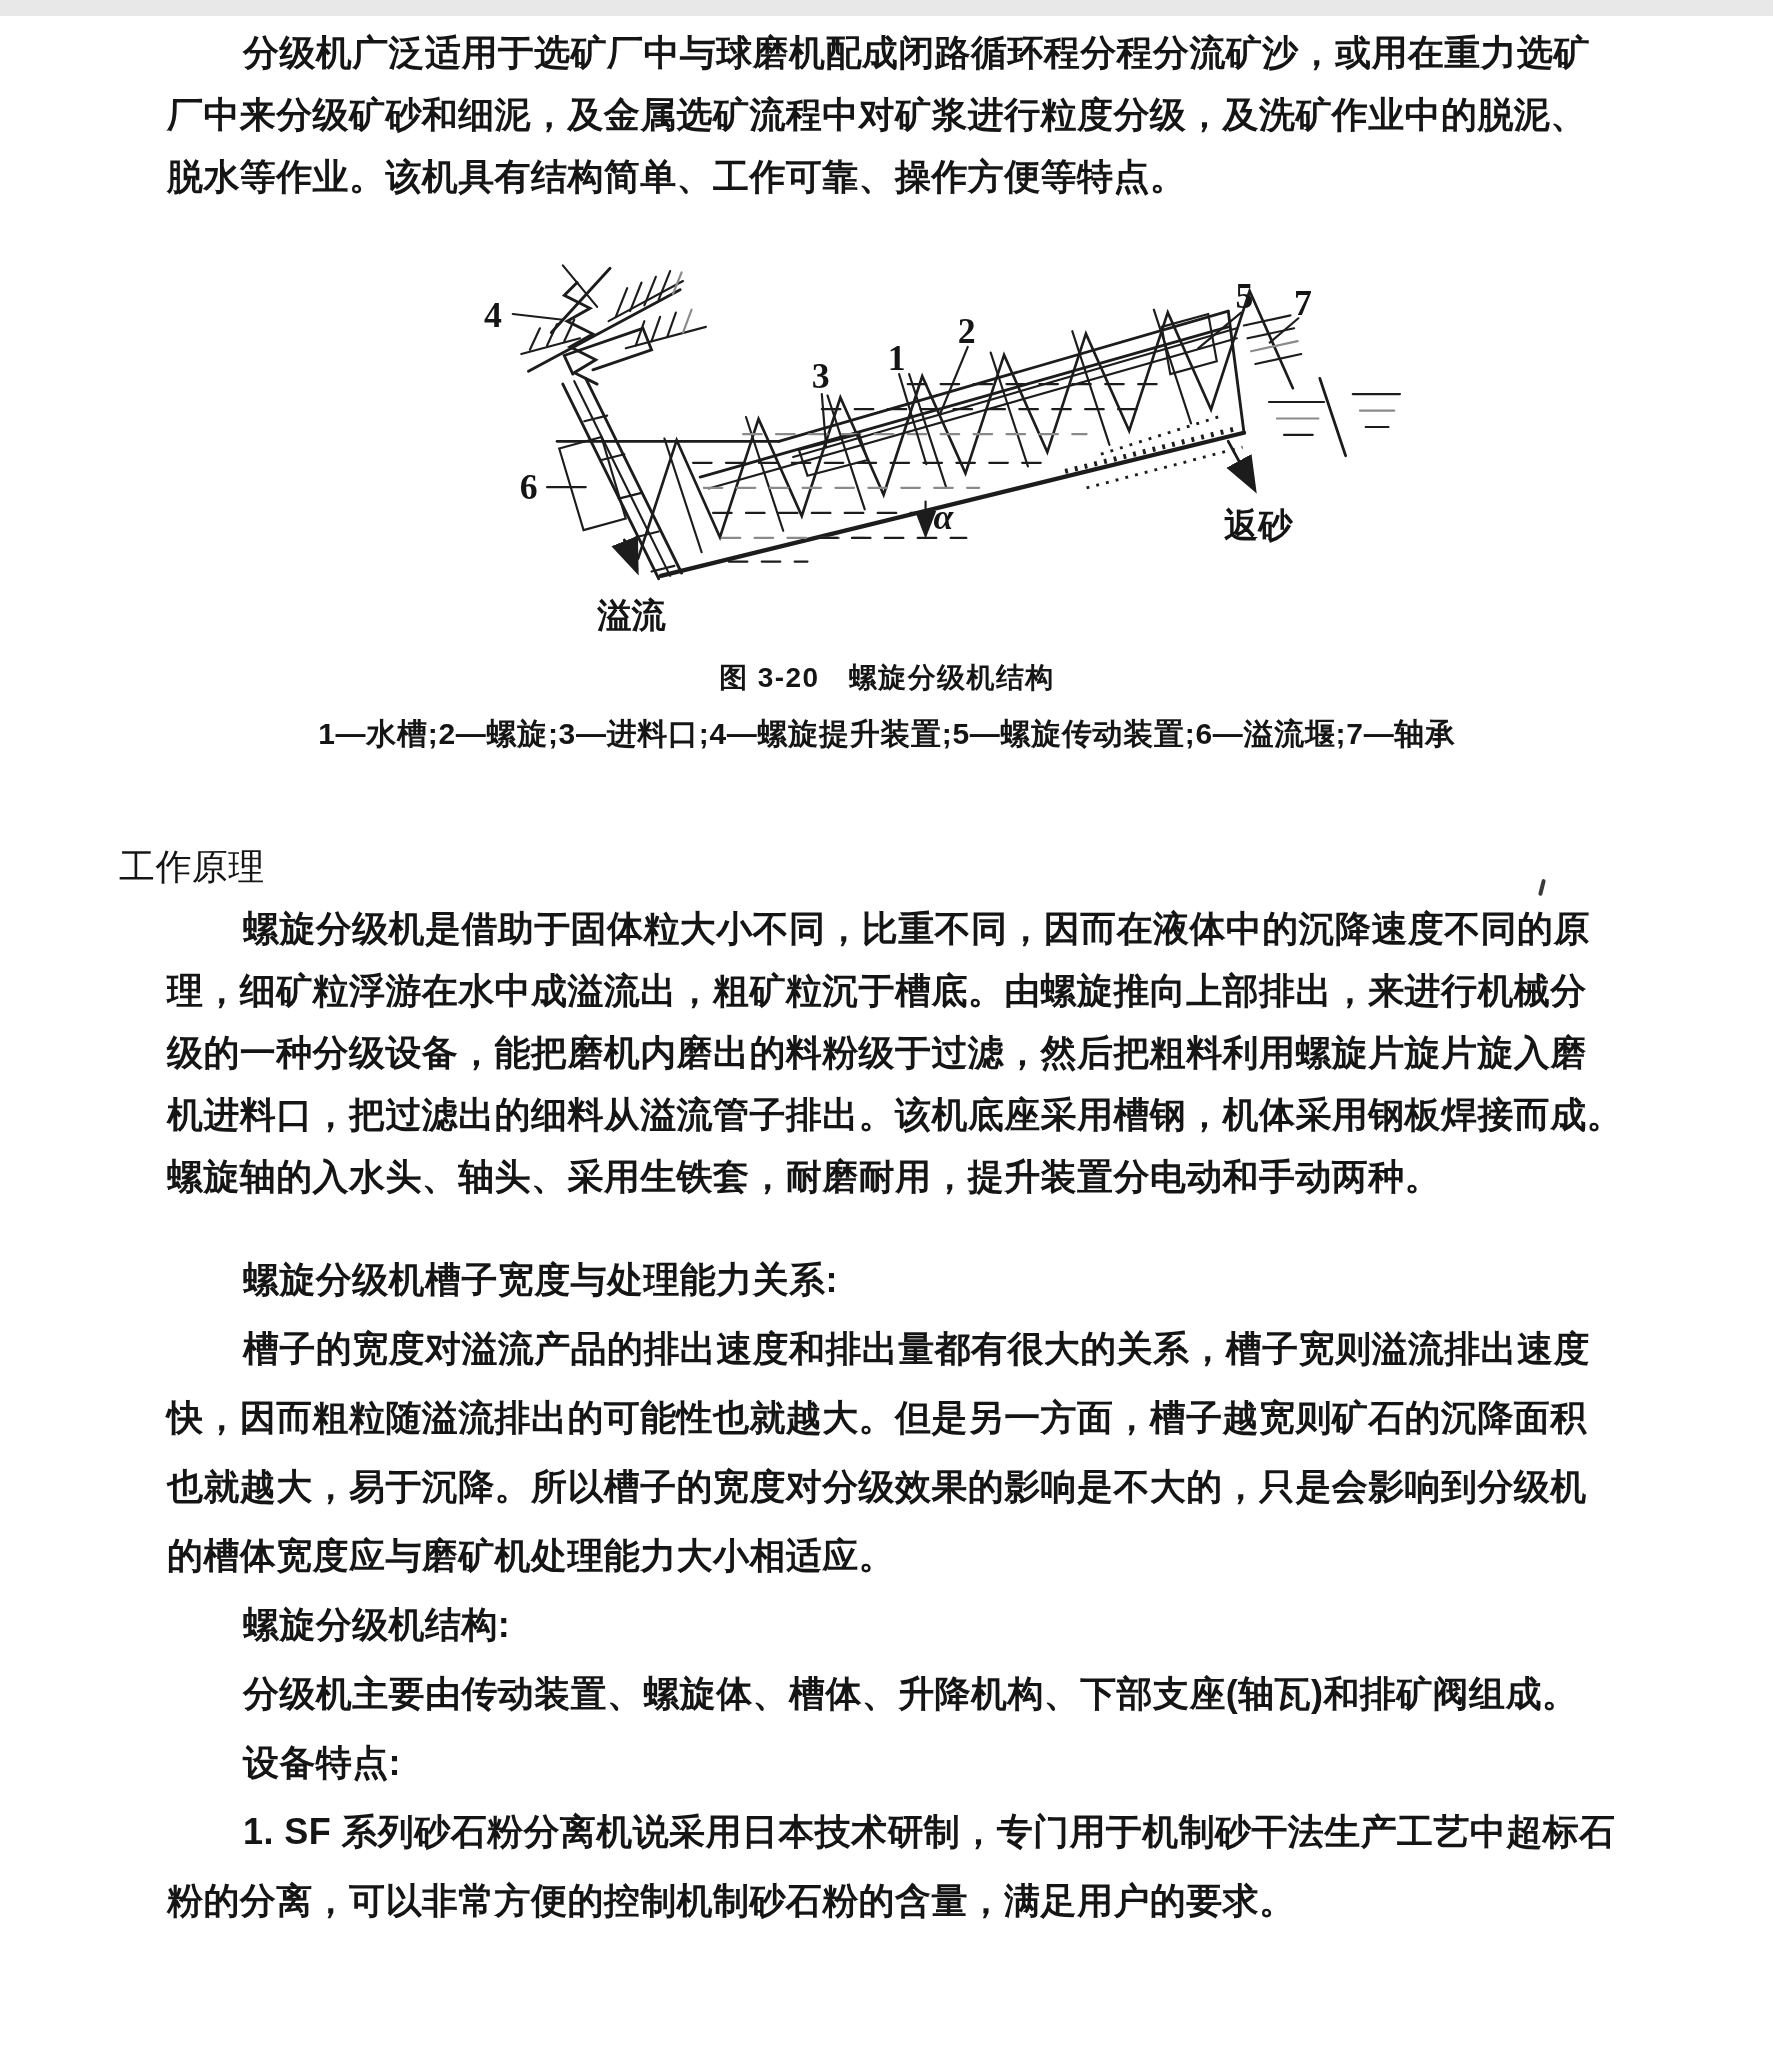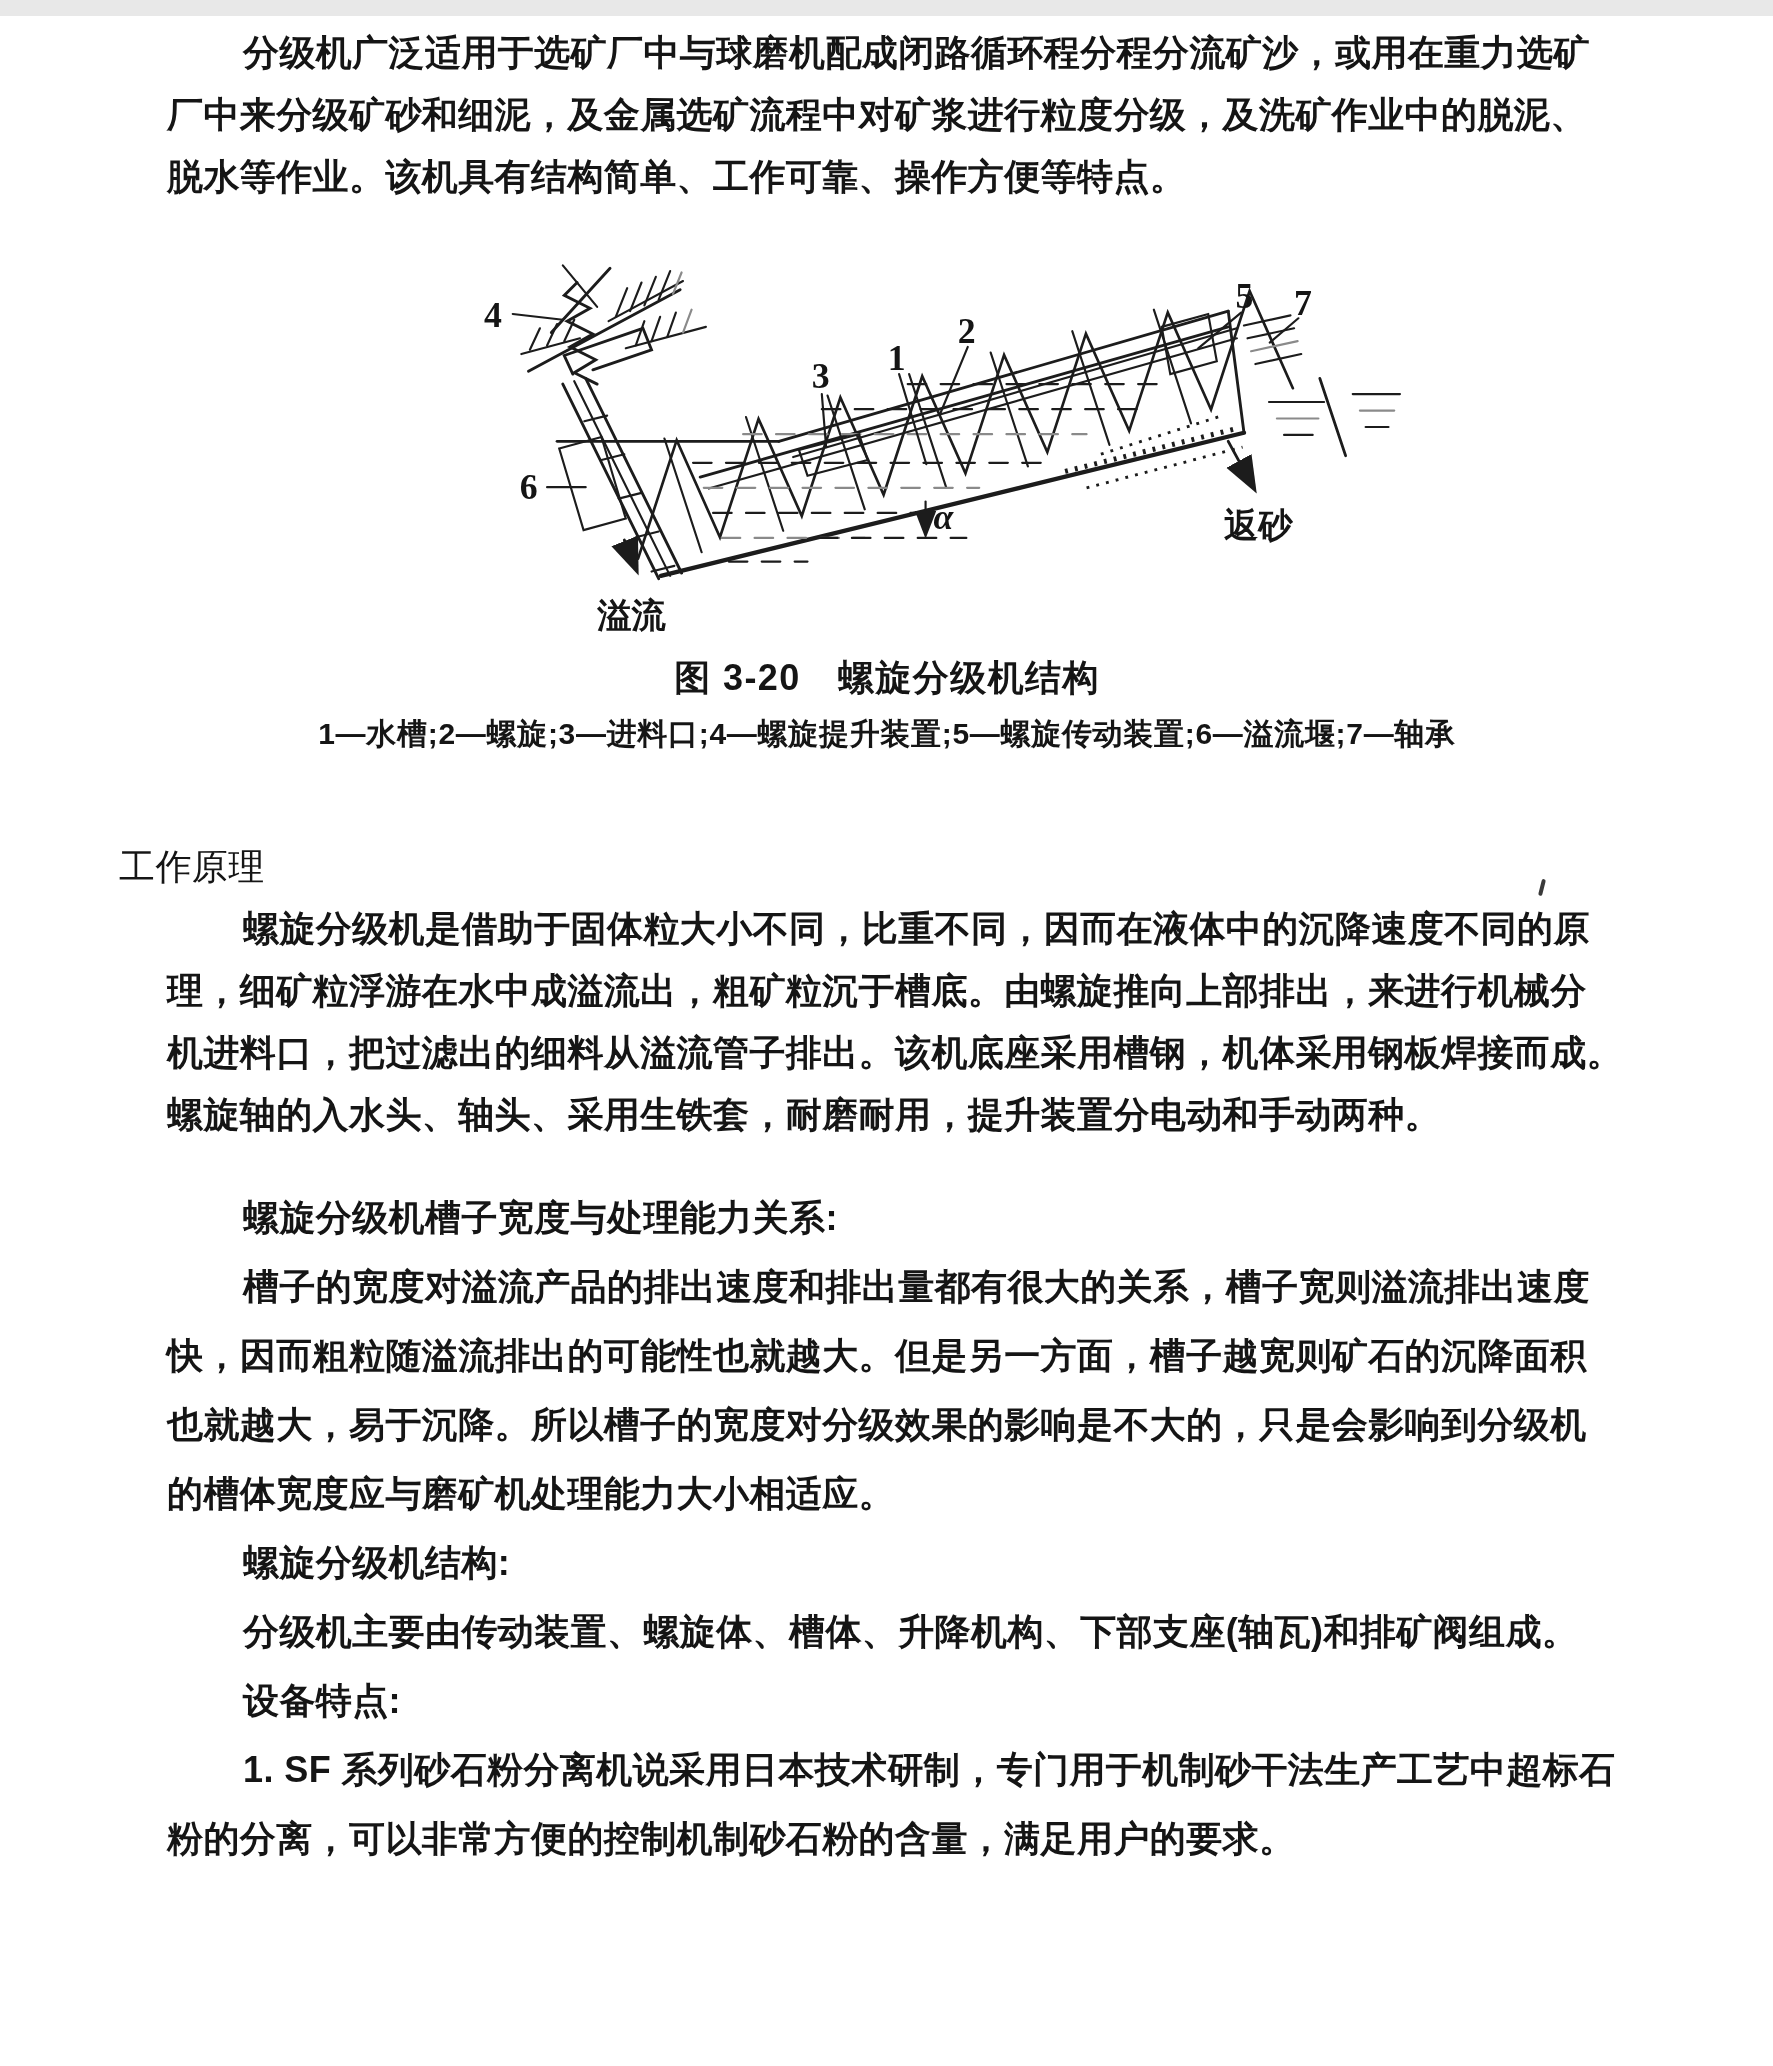--- a/index.html
+++ b/index.html
@@ -28,21 +28,21 @@
   .ind2{text-indent:198px;}
   .reg{font-weight:400;}
   .mt-structure{margin-top:29px;}
   .mt-principle{margin-top:83px;padding-left:43px;}
   .mt-width{margin-top:37px;}
   .fig{margin:33px 0 0 0;padding:0;}
   .fig svg{display:block;margin-left:421px;}
   .caption{
     margin:1.4px 0 0 0;
     text-align:center;
-    font-size:36px;line-height:41px;
+    font-size:28px;line-height:41px;
     letter-spacing:1.4px;
   }
   .legend{
     margin:15.7px 0 0 0;
     text-align:center;
     font-size:30px;line-height:39px;
     letter-spacing:0.7px;
   }
   .stray{
     position:absolute;
@@ -207,20 +207,21 @@
 
     <figcaption class="caption">图 3-20　螺旋分级机结构</figcaption>
     <div class="legend">1—水槽;2—螺旋;3—进料口;4—螺旋提升装置;5—螺旋传动装置;6—溢流堰;7—轴承</div>
   </figure>
 
   <div class="stray"></div>
 
   <p class="txt ind reg mt-principle">工作原理</p>
   <p class="txt ind">螺旋分级机是借助于固体粒大小不同，比重不同，因而在液体中的沉降速度不同的原</p>
   <p class="txt">理，细矿粒浮游在水中成溢流出，粗矿粒沉于槽底。由螺旋推向上部排出，来进行机械分</p>
+  <p class="txt">级的一种分级设备，能把磨机内磨出的料粉级于过滤，然后把粗料利用螺旋片旋片旋入磨</p>
   <p class="txt">机进料口，把过滤出的细料从溢流管子排出。该机底座采用槽钢，机体采用钢板焊接而成。</p>
   <p class="txt">螺旋轴的入水头、轴头、采用生铁套，耐磨耐用，提升装置分电动和手动两种。</p>
 
   <p class="txt ind lh96 mt-width">螺旋分级机槽子宽度与处理能力关系:</p>
   <p class="txt ind lh96">槽子的宽度对溢流产品的排出速度和排出量都有很大的关系，槽子宽则溢流排出速度</p>
   <p class="txt lh96">快，因而粗粒随溢流排出的可能性也就越大。但是另一方面，槽子越宽则矿石的沉降面积</p>
   <p class="txt lh96">也就越大，易于沉降。所以槽子的宽度对分级效果的影响是不大的，只是会影响到分级机</p>
   <p class="txt lh96">的槽体宽度应与磨矿机处理能力大小相适应。</p>
 
   <p class="txt ind lh96">螺旋分级机结构:</p>

